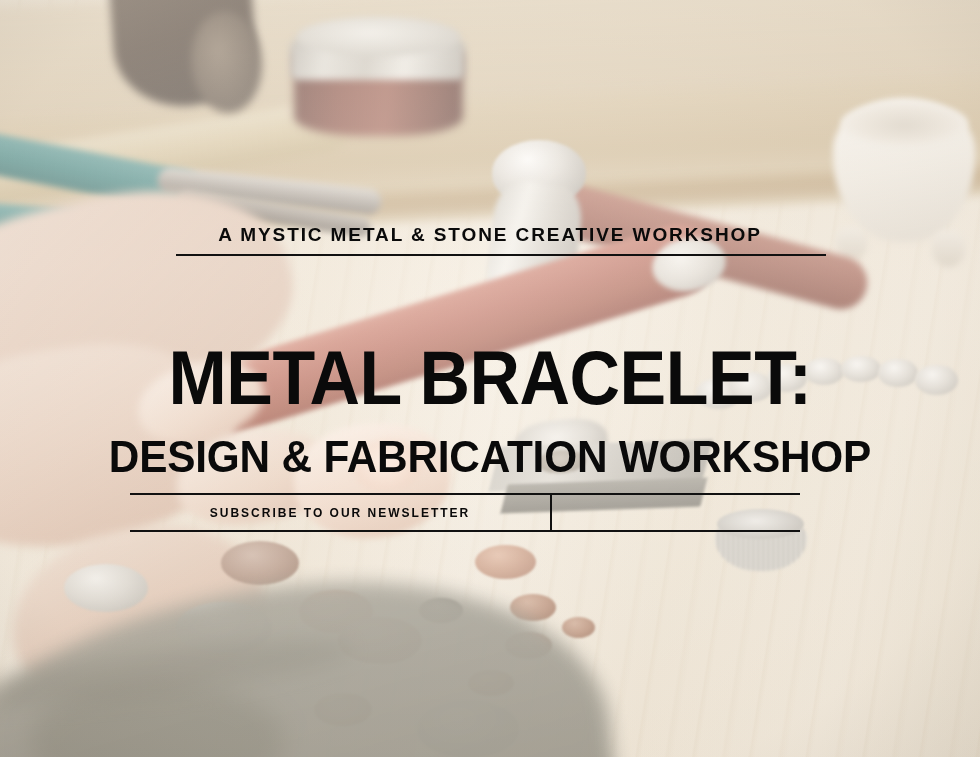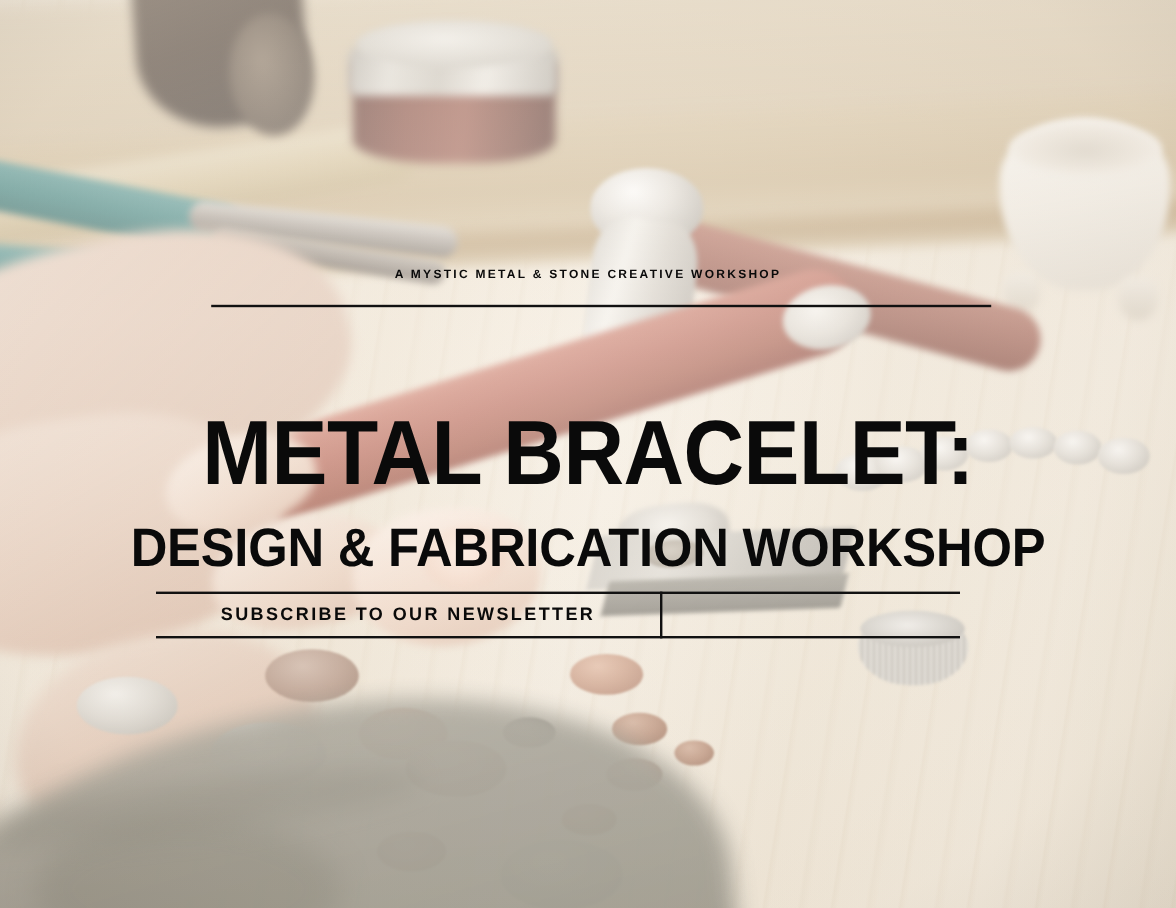--- a/index.html
+++ b/index.html
@@ -549,21 +549,21 @@
 
   .eyebrow {
     position: absolute;
     left: 0;
     right: 0;
     top: 224px;
     text-align: center;
     color: #0a0a0a;
     font-family: "Liberation Sans", sans-serif;
     font-weight: bold;
-    font-size: 10px;
+    font-size: 19px;
     letter-spacing: 1.9px;
     white-space: nowrap;
   }
 
   .rule-top {
     position: absolute;
     left: 176px;
     width: 650px;
     top: 254px;
     height: 2px;
@@ -632,21 +632,21 @@
     position: absolute;
     left: 0;
     width: 420px;
     top: 0;
     bottom: 0;
     display: flex;
     align-items: center;
     justify-content: center;
     color: #0a0a0a;
     font-weight: bold;
-    font-size: 15px;
+    font-size: 12px;
     letter-spacing: 2.0px;
     white-space: nowrap;
   }
   .social {
     position: absolute;
     left: 424px;
     right: 0;
     top: 0;
     bottom: 0;
     display: flex;

